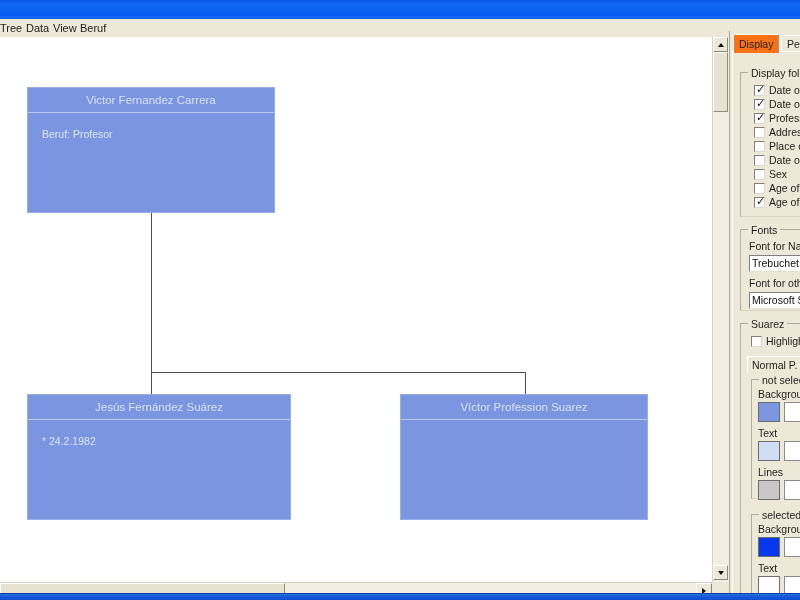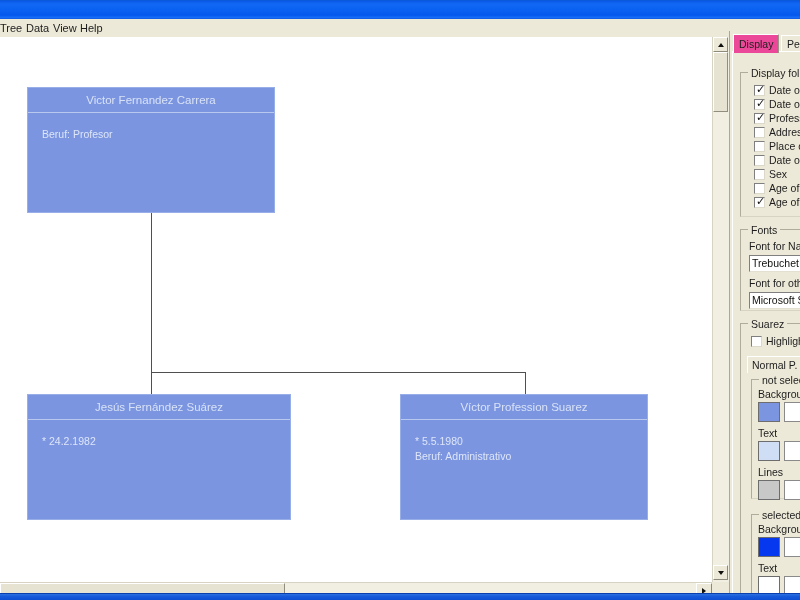--- a/index.html
+++ b/index.html
@@ -141,21 +141,21 @@
     background: #ece9d8;
     border: 1px solid #ffffff;
     border-right-color: #9a9687;
     border-bottom: none;
     padding: 0 5px;
     box-sizing: border-box;
     white-space: nowrap;
   }
   .tab.active {
     top: -1px; height: 19px; line-height: 18px;
-    background: #ec4899;
+    background: #f97316;
     z-index: 3;
   }
   .panel-body {
     position: absolute; left: 2px; top: 20px;
     width: 200px; height: 548px;
     background: #ece9d8;
     border: 1px solid #ffffff;
     border-right-color: #9a9687;
     border-bottom-color: #9a9687;
     box-sizing: border-box;
@@ -252,21 +252,21 @@
 <div id="app">
 
   <div class="titlebar">
     <span class="titlebar-text"></span>
   </div>
 
   <div class="menubar">
     <span class="menu-item" style="left:-4px">Tree</span>
     <span class="menu-item" style="left:22px">Data</span>
     <span class="menu-item" style="left:49px">View</span>
-    <span class="menu-item" style="left:76px">Help</span>
+    <span class="menu-item" style="left:76px">Beruf</span>
   </div>
 
   <div class="canvas-area">
     <div class="tree-canvas">
 
       <div class="connector" style="left:151px; top:176px; width:1px; height:159px;"></div>
       <div class="connector" style="left:151px; top:335px; width:375px; height:1px;"></div>
       <div class="connector" style="left:151px; top:335px; width:1px; height:22px;"></div>
       <div class="connector" style="left:525px; top:335px; width:1px; height:22px;"></div>
 
@@ -279,24 +279,20 @@
 
       <div class="node" style="left:27px; top:357px; width:264px; height:126px;">
         <div class="node-title">Jesús Fernández Suárez</div>
         <div class="node-body">
           <div class="node-line">* 24.2.1982</div>
         </div>
       </div>
 
       <div class="node" style="left:400px; top:357px; width:248px; height:126px;">
         <div class="node-title">Víctor Profession Suarez</div>
-        <div class="node-body">
-          <div class="node-line">* 5.5.1980</div>
-          <div class="node-line">Beruf: Administrativo</div>
-        </div>
       </div>
 
     </div>
   </div>
 
   <div class="vscroll">
     <div class="sb-btn" style="left:0; top:0; width:15px; height:15px;">
       <span class="arrow arrow-up"></span>
     </div>
     <div class="sb-thumb" style="left:0; top:15px; width:15px; height:60px;"></div>

